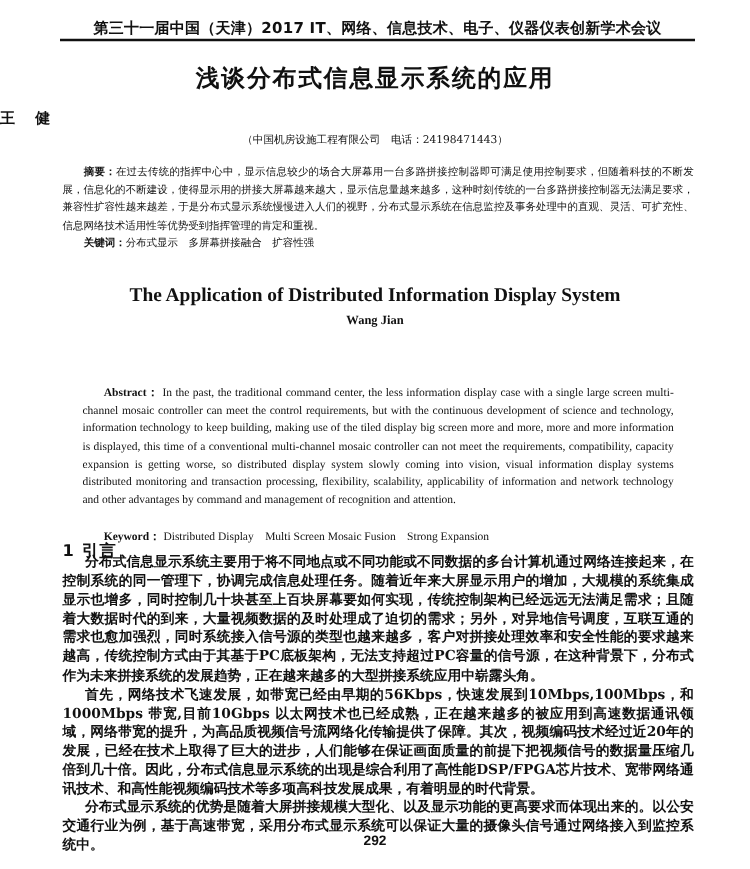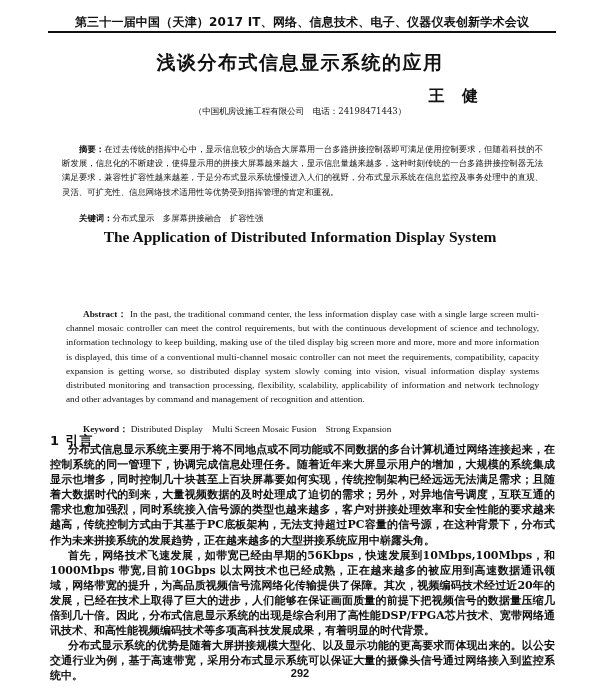--- a/index.html
+++ b/index.html
@@ -8,32 +8,32 @@
   .running-header {
     position:absolute; left:48px; top:14px; width:508px; text-align:center;
     font-family:"DejaVu Sans", sans-serif; font-weight:bold; font-size:12px; color:#111; letter-spacing:0.2px;
   }
   .header-rule { position:absolute; left:48px; top:31px; width:508px; height:2px; background:#111; }
   .cn-title {
     position:absolute; left:0; top:50px; width:600px; text-align:center;
     font-family:"DejaVu Sans", sans-serif; font-weight:bold; font-size:19px; letter-spacing:1.5px;
   }
   .cn-author {
-    position:absolute; left:0; top:86px; width:484px; text-align:right;
-    font-family:"DejaVu Serif", serif; font-weight:bold; font-size:16px; letter-spacing:6px;
+    position:absolute; left:0; top:86px; width:484px; text-align:left;
+    font-family:"DejaVu Serif", serif; font-weight:bold; font-size:12px; letter-spacing:6px;
   }
   .cn-affil {
     position:absolute; left:0; top:106px; width:600px; text-align:center;
     font-family:"DejaVu Serif", serif; font-size:8.5px;
   }
   .cn-abstract {
     position:absolute; left:50px; top:130px; width:505px;
     font-family:"DejaVu Serif", serif; font-size:8.4px; line-height:14.2px; text-align:justify;
   }
-  .cn-abstract p { margin:12px; text-indent:17px; }
+  .cn-abstract p { margin:0; text-indent:17px; }
   .label { font-weight:bold; }
   .en-title {
     position:absolute; left:0; top:228px; width:600px; text-align:center;
     font-family:"Liberation Serif", serif; font-weight:bold; font-size:15.5px;
   }
   .en-author {
     position:absolute; left:0; top:251px; width:600px; text-align:center;
     font-family:"Liberation Serif", serif; font-weight:bold; font-size:10px;
   }
   .en-affil {
@@ -69,20 +69,21 @@
   <div class="cn-title">浅谈分布式信息显示系统的应用</div>
   <div class="cn-author">王 健</div>
   <div class="cn-affil">（中国机房设施工程有限公司　电话：24198471443）</div>
 
   <div class="cn-abstract">
     <p><span class="label">摘要：</span><span>在过去传统的指挥中心中，显示信息较少的场合大屏幕用一台多路拼接控制器即可满足使用控制要求，但随着科技的不断发展，信息化的不断建设，使得显示用的拼接大屏幕越来越大，显示信息量越来越多，这种时刻传统的一台多路拼接控制器无法满足要求，兼容性扩容性越来越差，于是分布式显示系统慢慢进入人们的视野，分布式显示系统在信息监控及事务处理中的直观、灵活、可扩充性、信息网络技术适用性等优势受到指挥管理的肯定和重视。</span></p>
     <p><span class="label">关键词：</span><span>分布式显示　多屏幕拼接融合　扩容性强</span></p>
   </div>
 
   <div class="en-title">The Application of Distributed Information Display System</div>
+  <div class="en-author">Wang Jian</div>
 
   <div class="en-abstract">
     <p><span class="label">Abstract：</span> <span>In the past, the traditional command center, the less information display case with a single large screen multi-channel mosaic controller can meet the control requirements, but with the continuous development of science and technology, information technology to keep building, making use of the tiled display big screen more and more, more and more information is displayed, this time of a conventional multi-channel mosaic controller can not meet the requirements, compatibility, capacity expansion is getting worse, so distributed display system slowly coming into vision, visual information display systems distributed monitoring and transaction processing, flexibility, scalability, applicability of information and network technology and other advantages by command and management of recognition and attention.</span></p>
     <p><span class="label">Keyword：</span> <span>Distributed Display　Multi Screen Mosaic Fusion　Strong Expansion</span></p>
   </div>
 
   <div class="section-heading">1 引言</div>
 
   <div class="body-text">
     <p>分布式信息显示系统主要用于将不同地点或不同功能或不同数据的多台计算机通过网络连接起来，在控制系统的同一管理下，协调完成信息处理任务。随着近年来大屏显示用户的增加，大规模的系统集成显示也增多，同时控制几十块甚至上百块屏幕要如何实现，传统控制架构已经远远无法满足需求；且随着大数据时代的到来，大量视频数据的及时处理成了迫切的需求；另外，对异地信号调度，互联互通的需求也愈加强烈，同时系统接入信号源的类型也越来越多，客户对拼接处理效率和安全性能的要求越来越高，传统控制方式由于其基于PC底板架构，无法支持超过PC容量的信号源，在这种背景下，分布式作为未来拼接系统的发展趋势，正在越来越多的大型拼接系统应用中崭露头角。</p>

